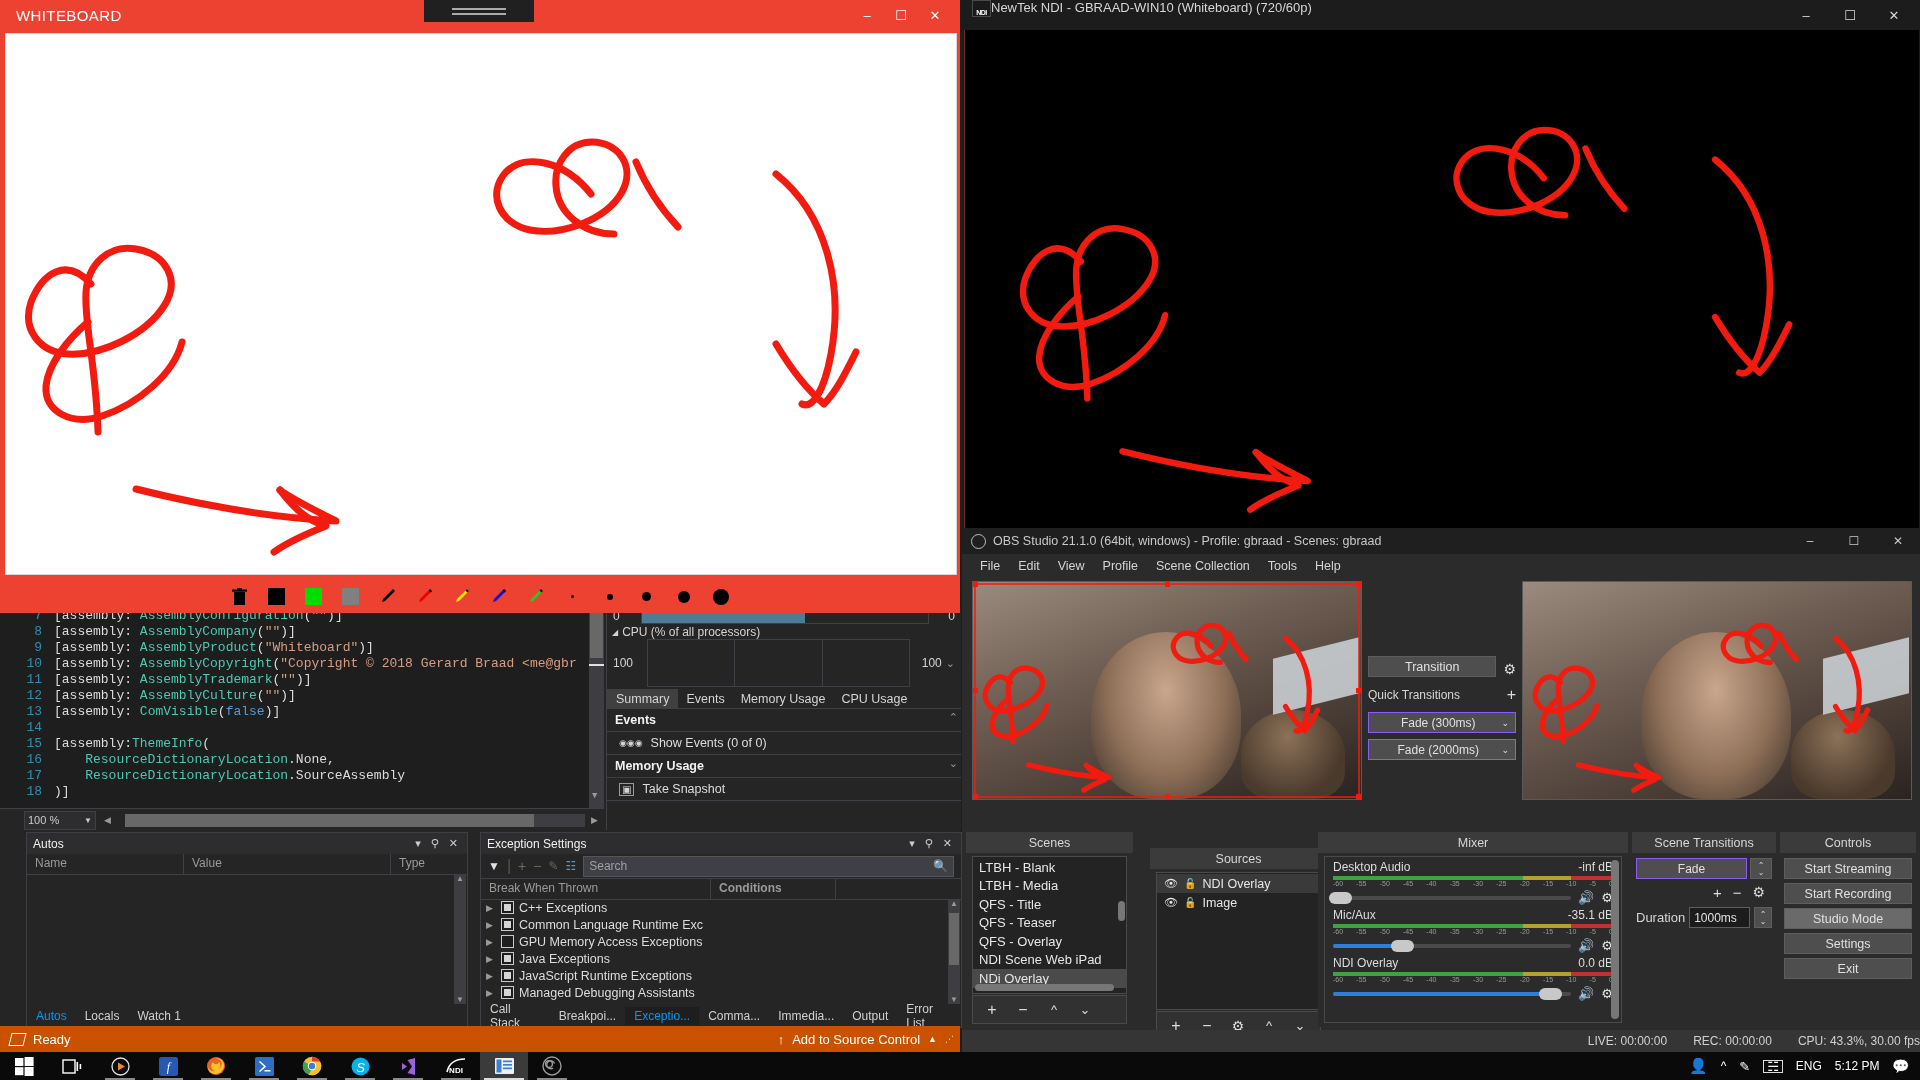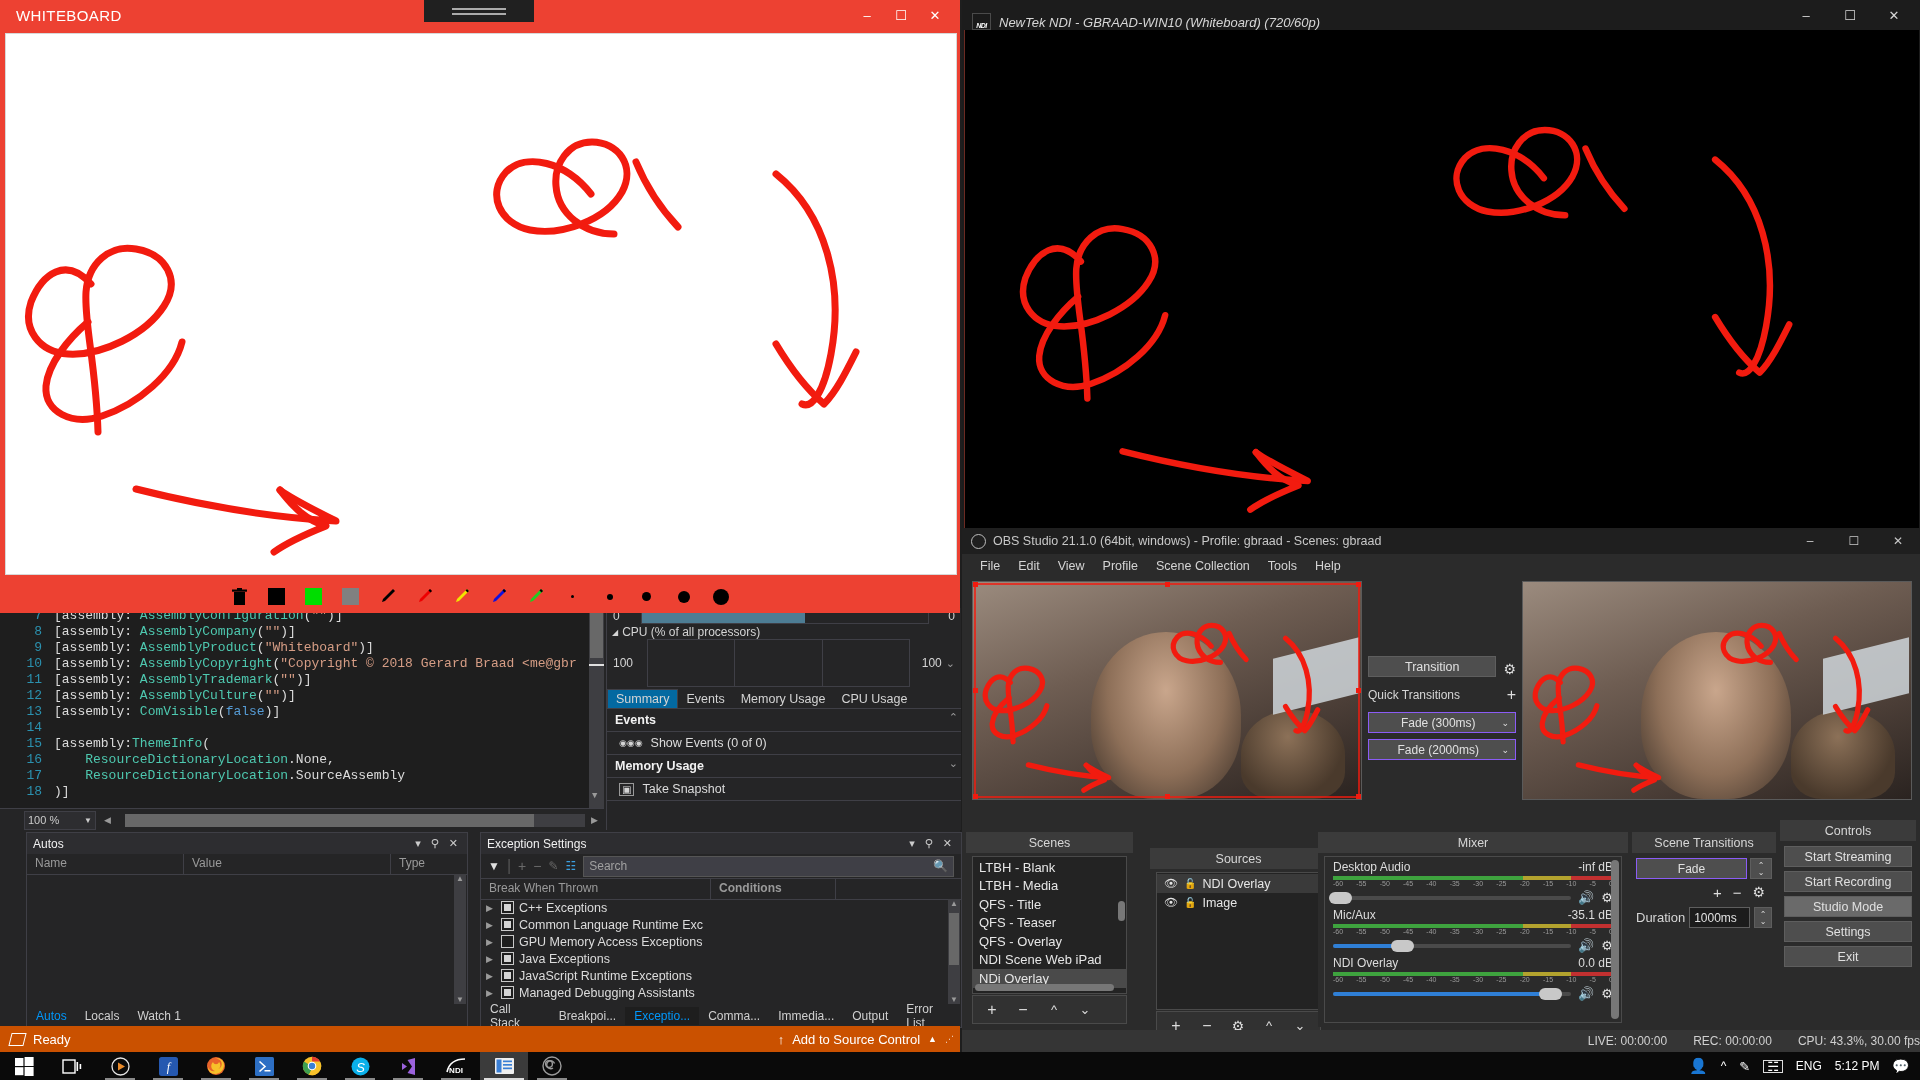--- a/index.html
+++ b/index.html
@@ -47,21 +47,21 @@
   .chk.f::after{content:"";position:absolute;left:2px;top:2px;right:2px;bottom:2px;background:#d4d4d4;}
 
   
   #diag{position:absolute;left:606px;top:608px;width:354px;height:222px;background:#252526;
         border-left:1px solid #3f3f46;}
   .dgbar{height:16px;display:flex;align-items:center;color:#d4d4d4;font-size:12px;}
   .dgbox{border:1px solid #3f3f46;height:46px;display:flex;background:#252526;}
   .dgtab{height:22px;display:flex;align-items:flex-end;font-size:12.5px;color:#d4d4d4;
          border-bottom:1px solid #3f3f46;}
   .dgtab span{padding:2px 8px;}
-  .dgtab span.on{background:#0369a1;border:1px solid #3f3f46;border-bottom:none;}
+  .dgtab span.on{background:#404040;border:1px solid #3f3f46;border-bottom:none;}
   .dgsec{height:22px;display:flex;align-items:center;color:#f1f1f1;font-size:12.5px;font-weight:bold;
          padding-left:8px;border-bottom:1px solid #3f3f46;}
   .dgitem{height:22px;display:flex;align-items:center;color:#dcdcdc;font-size:12.5px;gap:8px;
           padding-left:12px;border-bottom:1px solid #3f3f46;}
 
   
   #vs-status{position:absolute;left:0;top:1026px;width:960px;height:26px;background:#ca5100;
              display:flex;align-items:center;color:#fff;font-size:13px;}
 
   
@@ -83,21 +83,21 @@
   #wb-canvas{position:absolute;left:5px;top:33px;width:950px;height:540px;background:#fff;
              border:1px solid #d8d8d8;}
   #wb-tools{position:absolute;left:0;top:580px;width:960px;height:33px;display:flex;align-items:center;
             justify-content:center;gap:15px;}
   .tool{width:22px;height:22px;display:flex;align-items:center;justify-content:center;}
   .sw{width:17px;height:17px;display:block;}
   .dot{border-radius:50%;background:#000;display:block;}
 
   
   #ndi{position:absolute;left:962px;top:0;width:958px;height:533px;background:#1c1c1c;}
-  #ndi-title{height:30px;display:flex;align-items:flex-end;gap:8px;padding-left:10px;color:#d6d6d6;font-size:13px;font-style:italic;}
+  #ndi-title{height:30px;display:flex;align-items:flex-start;padding-left:10px;color:#d6d6d6;font-size:13px;}
   #ndi-logo{width:17px;height:15px;background:#1a1a1a;border:1px solid #4a4a4a;color:#fff;font-size:7px;
             display:flex;align-items:flex-end;justify-content:center;font-weight:bold;letter-spacing:-.5px;}
   #ndi-btns{position:absolute;right:4px;top:0;height:30px;display:flex;align-items:center;}
   #ndi-btns span{width:44px;height:30px;display:flex;align-items:center;justify-content:center;
                  color:#d6d6d6;font-size:13px;}
   #ndi-view{position:absolute;left:2px;top:30px;width:954px;height:500px;background:#000;
             border-left:1px solid #6b2a22;}
 
   
   #obs{position:absolute;left:962px;top:528px;width:958px;height:524px;background:#2b2b2b;}
@@ -717,21 +717,21 @@
           <span>1000ms</span>
         </div>
         <div style="width:16px;height:19px;background:#4e4e4e;border:1px solid #5e5e5e;color:#ddd;font-size:8px;display:flex;flex-direction:column;align-items:center;justify-content:center;line-height:7px;">
             <span>⌃</span>
             <span>⌄</span>
           </div>
       </div>
     </div>
   </div>
 
-  <div class="obsdock" style="left:818px;top:292px;width:136px;height:195px;">
+  <div class="obsdock" style="left:818px;top:304px;width:136px;height:195px;">
     <div class="dockhdr">Controls</div>
     <div id="control-buttons" style="position:absolute;left:4px;right:4px;top:26px;">
         <div class="ctlbtn">Start Streaming</div>
         <div class="ctlbtn">Start Recording</div>
         <div class="ctlbtn on">Studio Mode</div>
         <div class="ctlbtn">Settings</div>
         <div class="ctlbtn">Exit</div>
       </div>
   </div>
 

